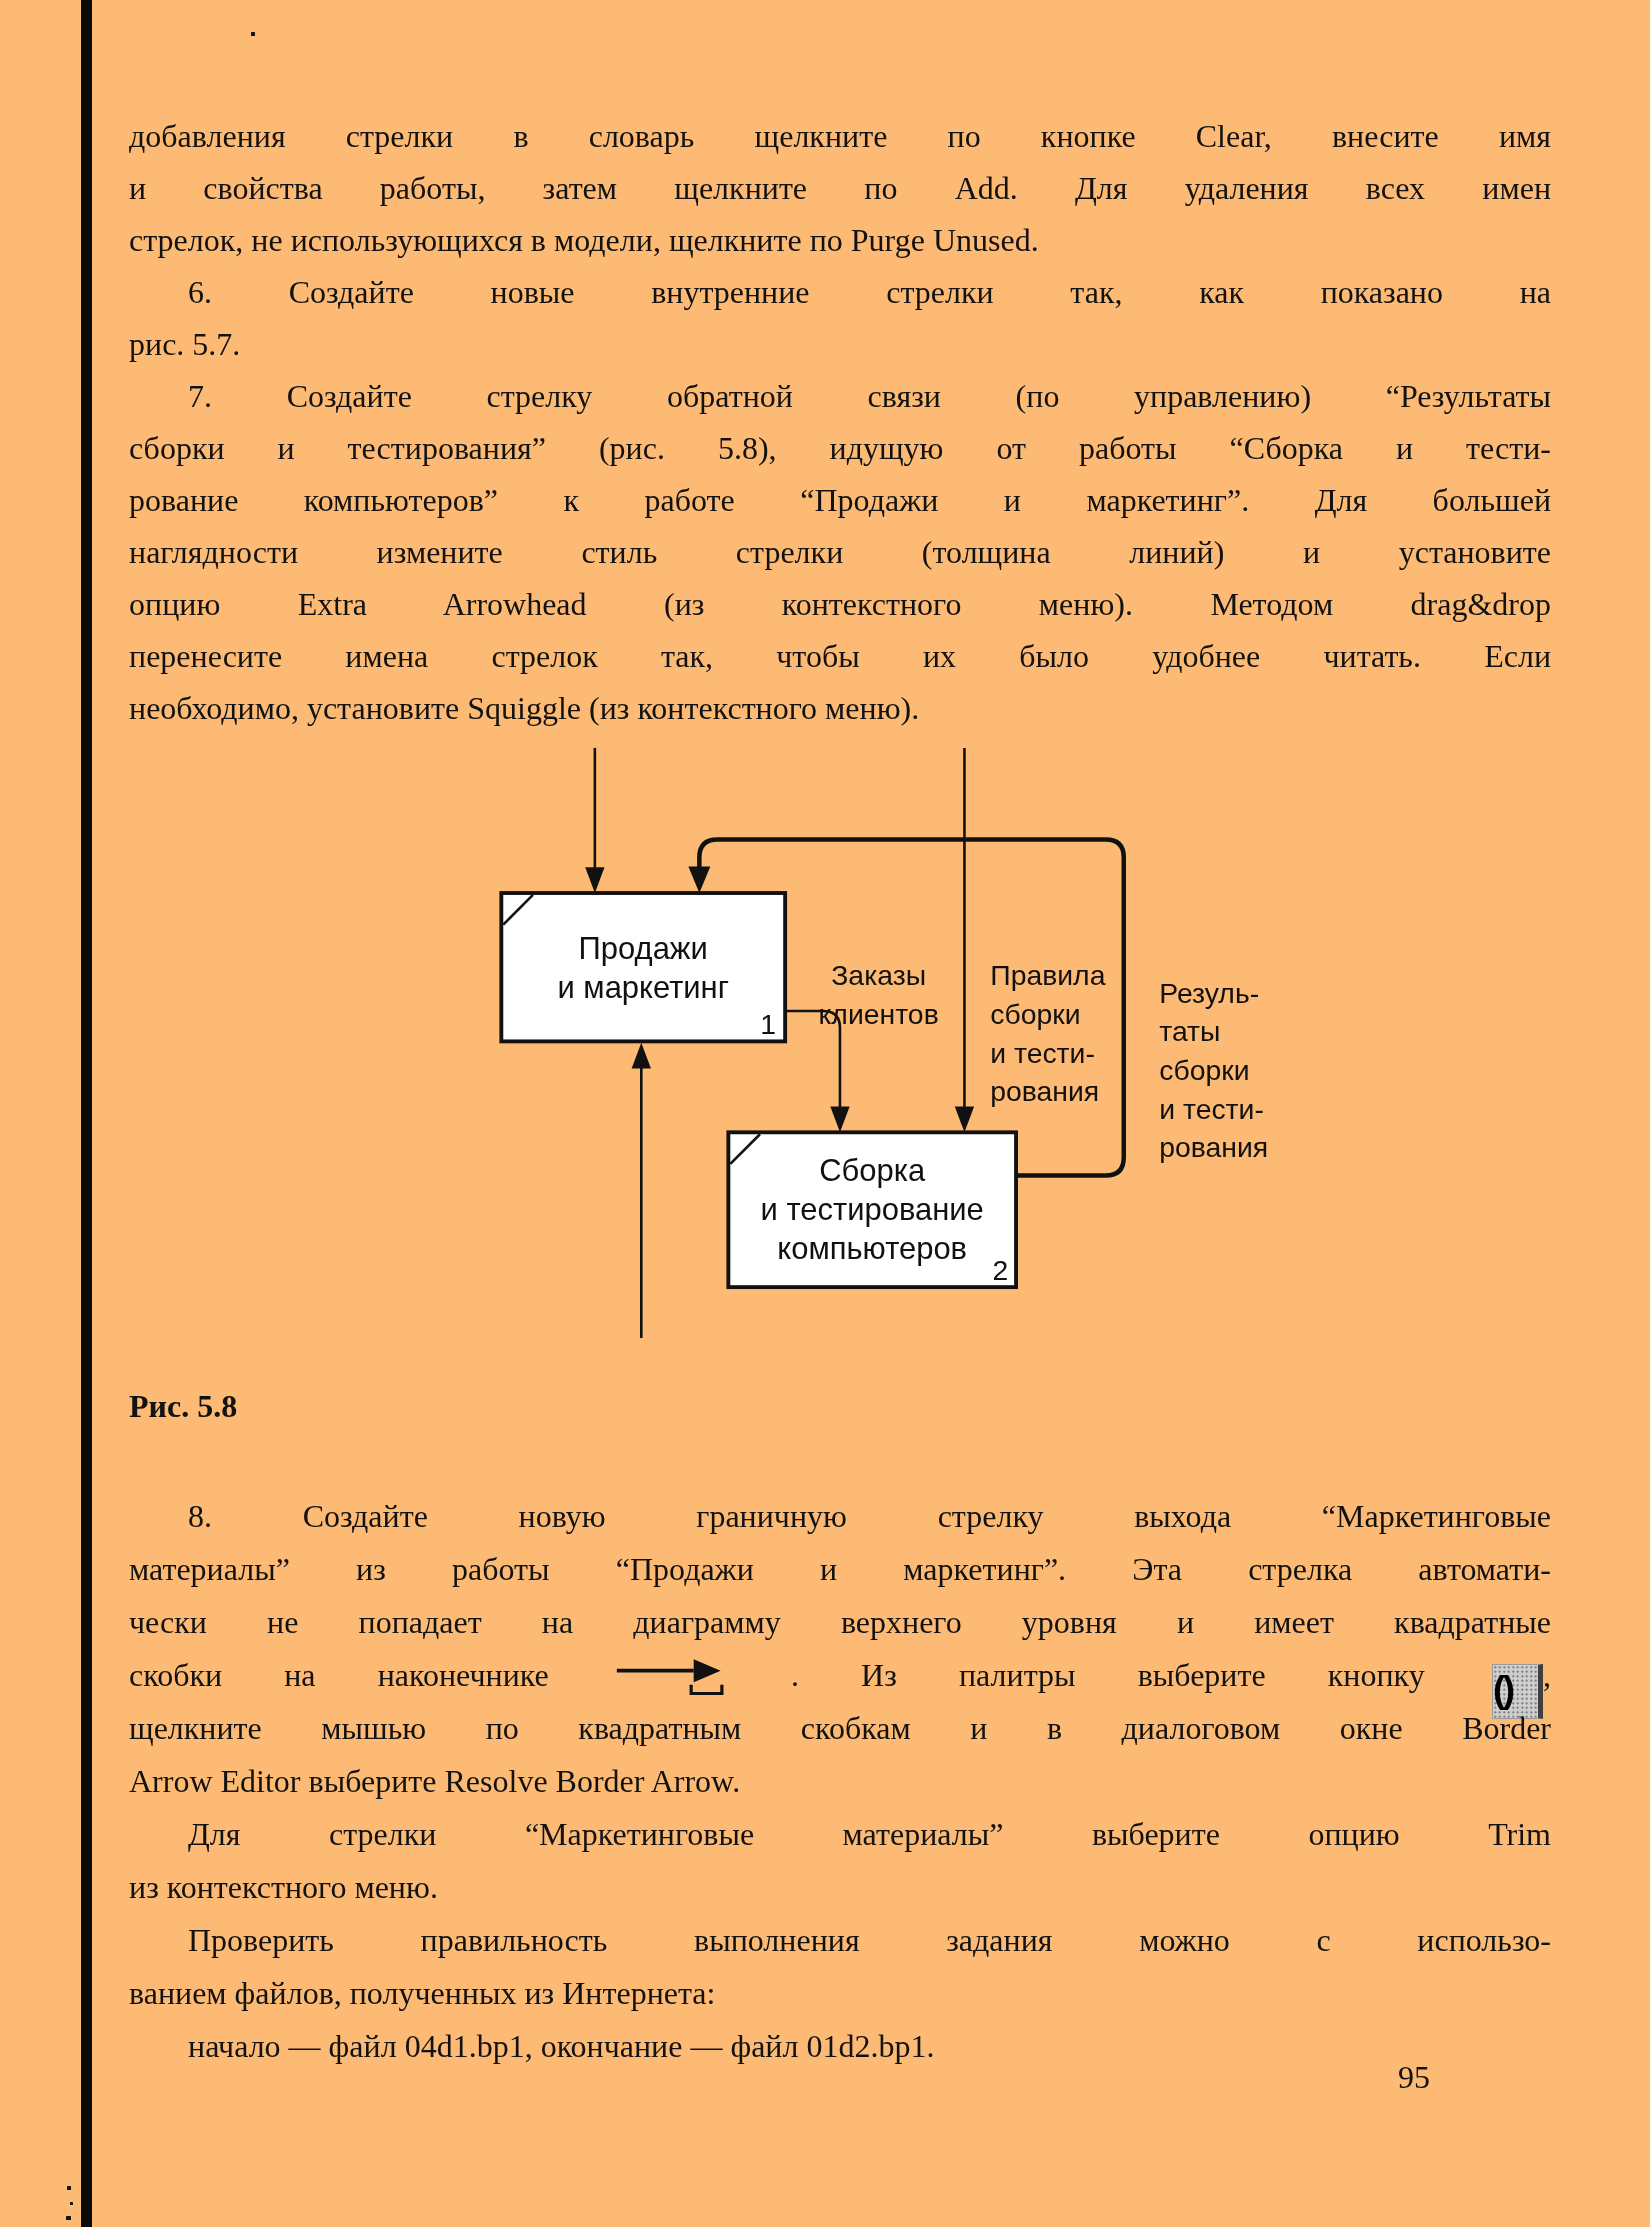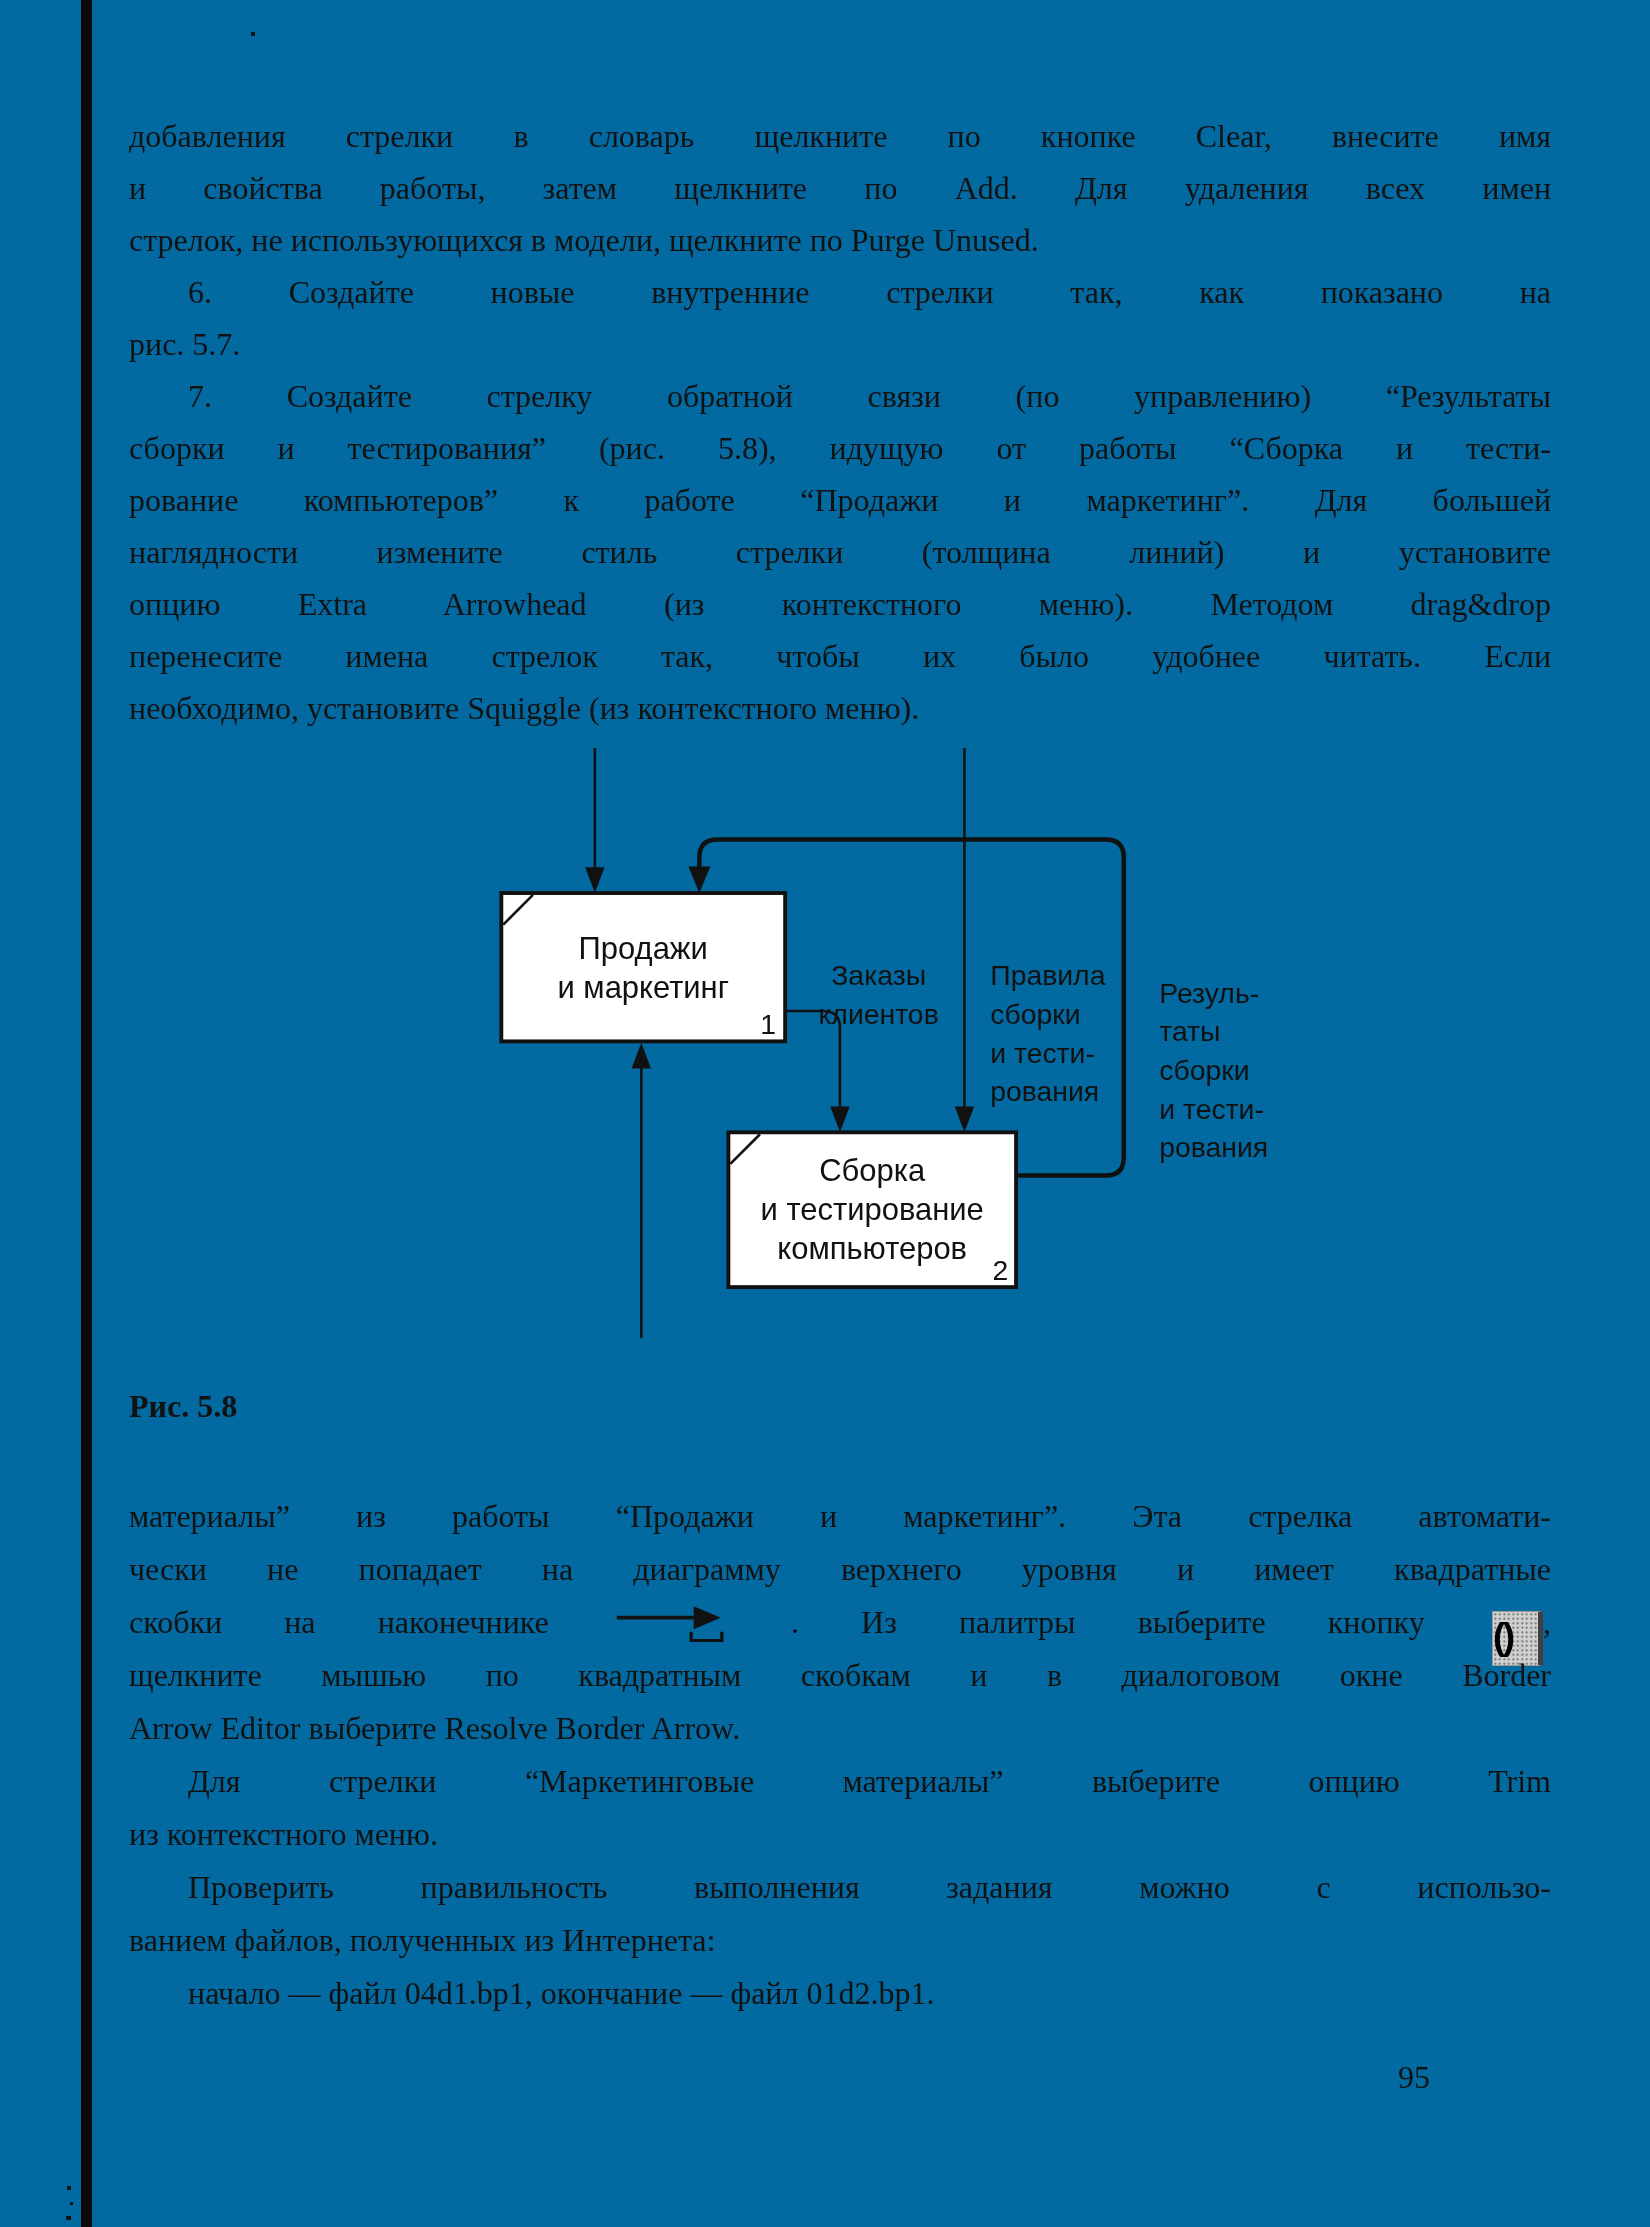--- a/index.html
+++ b/index.html
@@ -1,16 +1,16 @@
 <!DOCTYPE html>
 <html style="font-size:10.3px"><head>
 <meta charset="utf-8">
 <style>
   html,body{margin:0;padding:0;background:#e8e8e4;}
-  #page{position:relative;width:1651px;height:2227px;background:#0369a1;overflow:hidden;
+  #page{position:relative;width:1651px;height:2227px;background:#fdba74;overflow:hidden;
         font-family:"Liberation Serif", serif;color:#121212;}
   
   .spine-bar{position:absolute;left:81px;top:0;width:11px;height:2227px;background:#0a0a0a;}
   .speck{position:absolute;background:#111;border-radius:0.6px;}
   
   .text-col{position:absolute;left:129px;width:1422px;}
   .line{font-size:32px;line-height:52px;text-align:justify;text-align-last:justify;
         white-space:normal;height:52px;overflow:visible;}
   .bline{line-height:53px;height:53px;}
   .line.last{text-align-last:auto;}
@@ -122,20 +122,21 @@
         <text class="diagram-label" x="1118" y="535">сборки</text>
         <text class="diagram-label" x="1118" y="595">и тести-</text>
         <text class="diagram-label" x="1118" y="655">рования</text>
       </g>
     </svg>
   </div>
 
   <div class="fig-caption">Рис. 5.8</div>
 
   <div class="text-col" style="top:1490px;">
+    <div class="line bline indent">8. Создайте новую граничную стрелку выхода “Маркетинговые</div>
     <div class="line bline">материалы” из работы “Продажи и маркетинг”. Эта стрелка автомати-</div>
     <div class="line bline">чески не попадает на диаграмму верхнего уровня и имеет квадратные</div>
 
     <div class="line bline">
       <span>скобки на наконечнике</span>
       <svg class="inline-arrow" width="110" height="41" viewBox="0 0 170 64">
         <line x1="2" y1="26" x2="122" y2="26" stroke="#111" stroke-width="6"></line>
         <polygon points="122,8 164,26 122,44" fill="#111"></polygon>
         <path d="M 118 48 V 62 H 166 V 48" fill="none" stroke="#111" stroke-width="5"></path>
       </svg>

